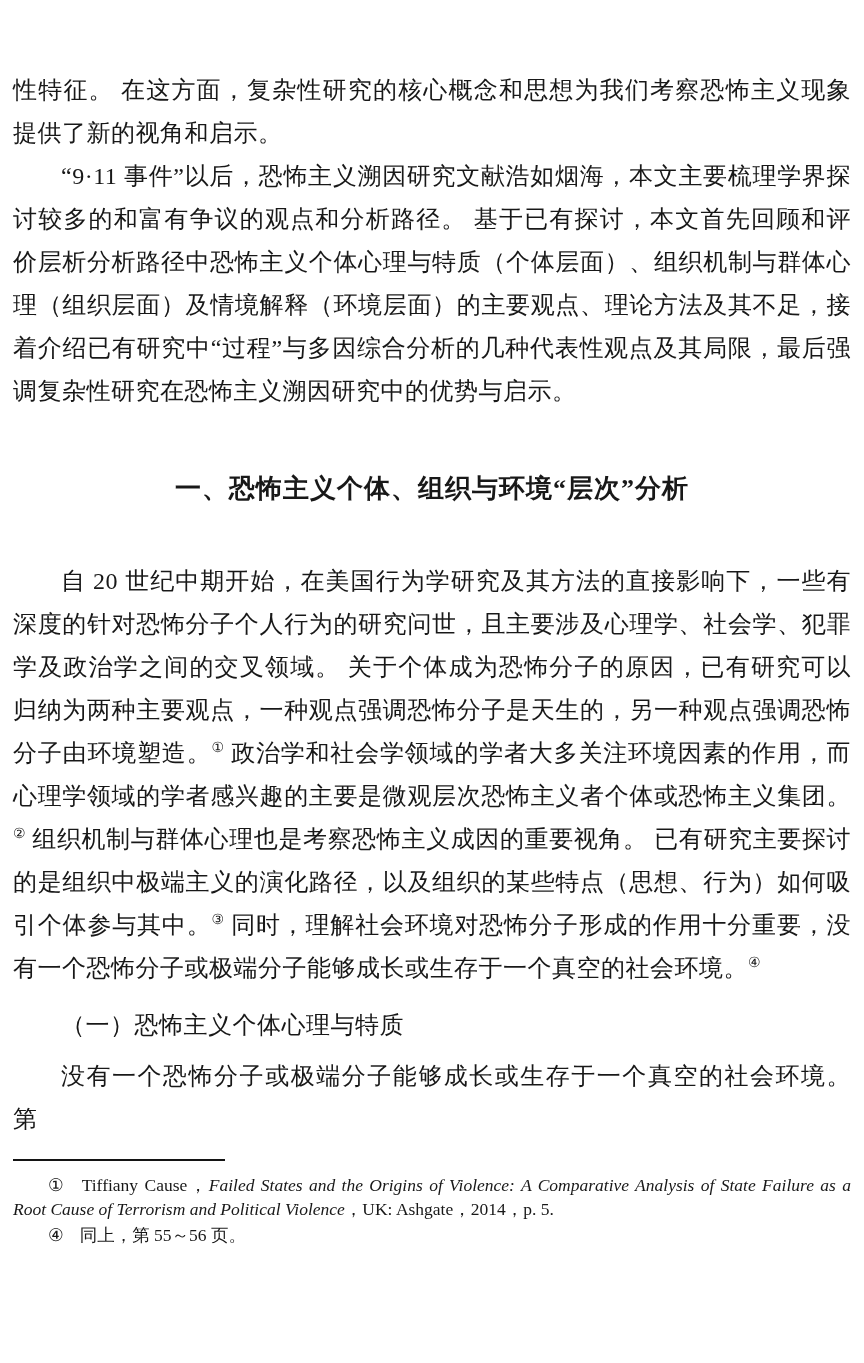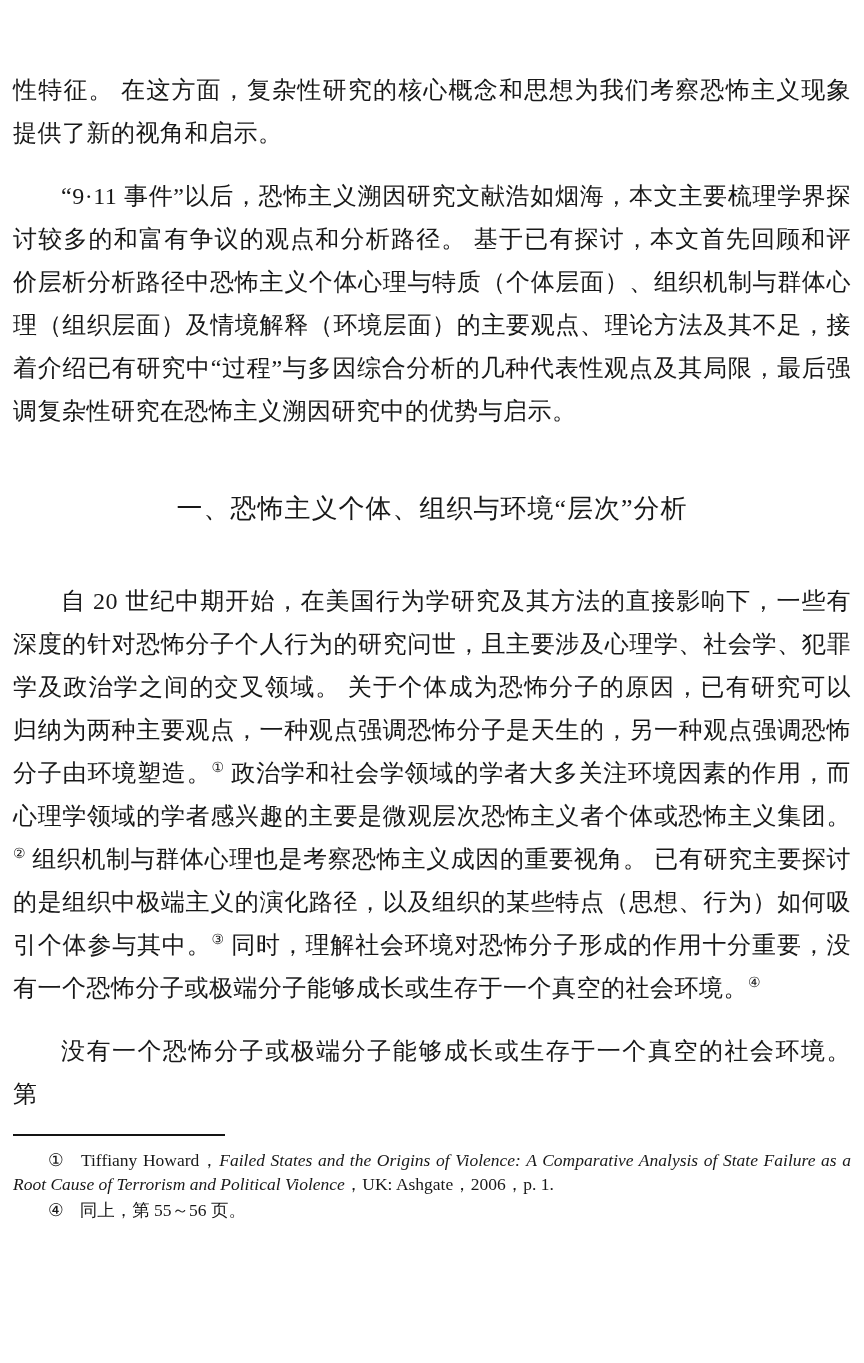--- a/index.html
+++ b/index.html
@@ -20,26 +20,26 @@
 
   .body-text { margin-top: 27px; }
 
   .para {
     font-size: 24px;
     line-height: 43px;
     letter-spacing: 0.5px;
     text-align: justify;
     margin: 0;
   }
-  .para.indent { text-indent: 2em; margin-top: 20px; }
+  .para.indent { text-indent: 2em; }
   .para.subheading { margin: 14px 0 8px 0; }
 
   .section-heading {
     font-size: 26px;
-    font-weight: normal;
+    font-weight: bold;
     letter-spacing: 1px;
     text-align: center;
     margin: 58px 0 54px 0;
   }
 
   sup {
     font-size: 14px;
     line-height: 0;
     vertical-align: super;
     letter-spacing: 0;
@@ -65,23 +65,24 @@
 </head>
 <body>
 
 <div class="page">
 
   <div class="body-text">
       <p class="para"><span>性特征。 在这方面，复杂性研究的核心概念和思想为我们考察恐怖主义现象提供了新的视角和启示。</span></p>
       <p class="para indent"><span>“9·11 事件”以后，恐怖主义溯因研究文献浩如烟海，本文主要梳理学界探讨较多的和富有争议的观点和分析路径。 基于已有探讨，本文首先回顾和评价层析分析路径中恐怖主义个体心理与特质（个体层面）、组织机制与群体心理（组织层面）及情境解释（环境层面）的主要观点、理论方法及其不足，接着介绍已有研究中“过程”与多因综合分析的几种代表性观点及其局限，最后强调复杂性研究在恐怖主义溯因研究中的优势与启示。</span></p>
       <h2 class="section-heading">一、恐怖主义个体、组织与环境“层次”分析</h2>
       <p class="para indent"><span>自 20 世纪中期开始，在美国行为学研究及其方法的直接影响下，一些有深度的针对恐怖分子个人行为的研究问世，且主要涉及心理学、社会学、犯罪学及政治学之间的交叉领域。 关于个体成为恐怖分子的原因，已有研究可以归纳为两种主要观点，一种观点强调恐怖分子是天生的，另一种观点强调恐怖分子由环境塑造。</span><sup>①</sup><span> 政治学和社会学领域的学者大多关注环境因素的作用，而心理学领域的学者感兴趣的主要是微观层次恐怖主义者个体或恐怖主义集团。</span><sup>②</sup><span> 组织机制与群体心理也是考察恐怖主义成因的重要视角。 已有研究主要探讨的是组织中极端主义的演化路径，以及组织的某些特点（思想、行为）如何吸引个体参与其中。</span><sup>③</sup><span> 同时，理解社会环境对恐怖分子形成的作用十分重要，没有一个恐怖分子或极端分子能够成长或生存于一个真空的社会环境。</span><sup>④</sup></p>
+      <p class="para indent subheading"><span>（一）恐怖主义个体心理与特质</span></p>
       <p class="para indent"><span>没有一个恐怖分子或极端分子能够成长或生存于一个真空的社会环境。 第</span></p>
     </div>
 
   <div class="footnotes">
     <hr class="fn-sep">
     <div>
-        <p class="fn"><span class="marker">①</span><span>Tiffiany Howard，</span><span class="it">Failed States and the Origins of Violence: A Comparative Analysis of State Failure as a Root Cause of Terrorism and Political Violence</span><span>，UK: Ashgate，2006，p. 1.</span></p>
+        <p class="fn"><span class="marker">①</span><span>Tiffiany Cause，</span><span class="it">Failed States and the Origins of Violence: A Comparative Analysis of State Failure as a Root Cause of Terrorism and Political Violence</span><span>，UK: Ashgate，2014，p. 5.</span></p>
         <p class="fn"><span class="marker">④</span><span>同上，第 55～56 页。</span></p>
       </div>
   </div>
 </div>
 
 </body></html>

